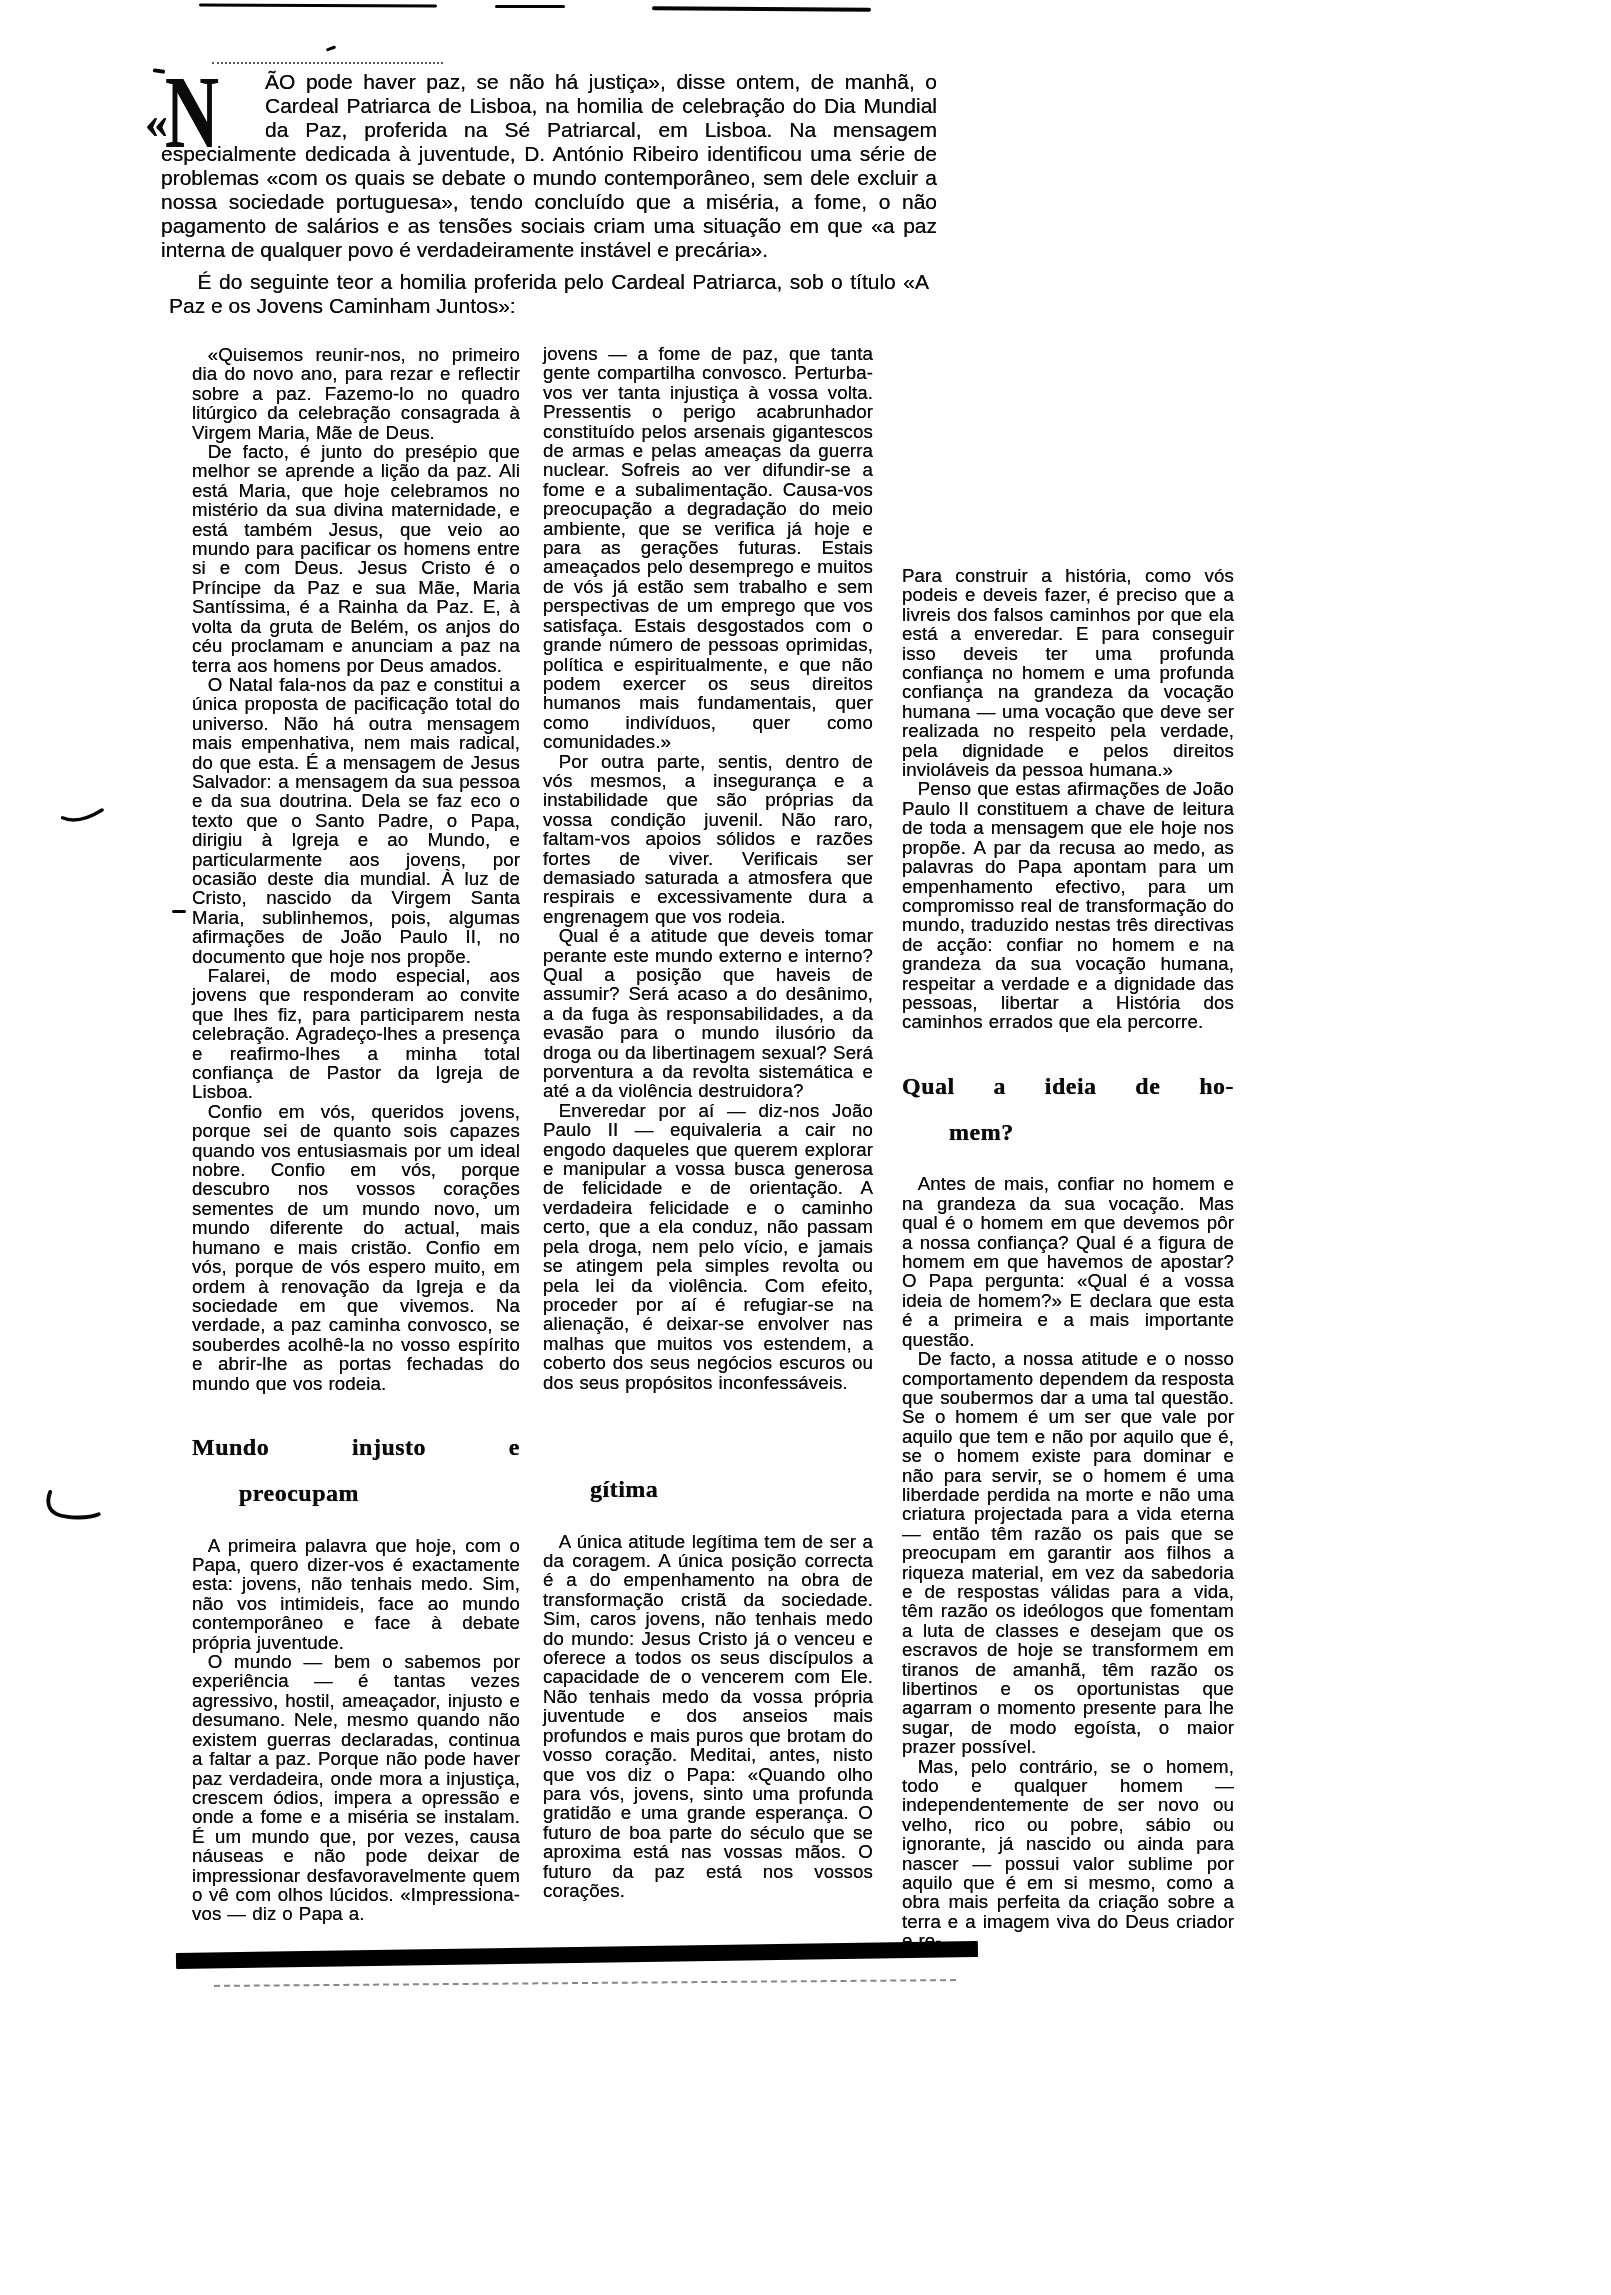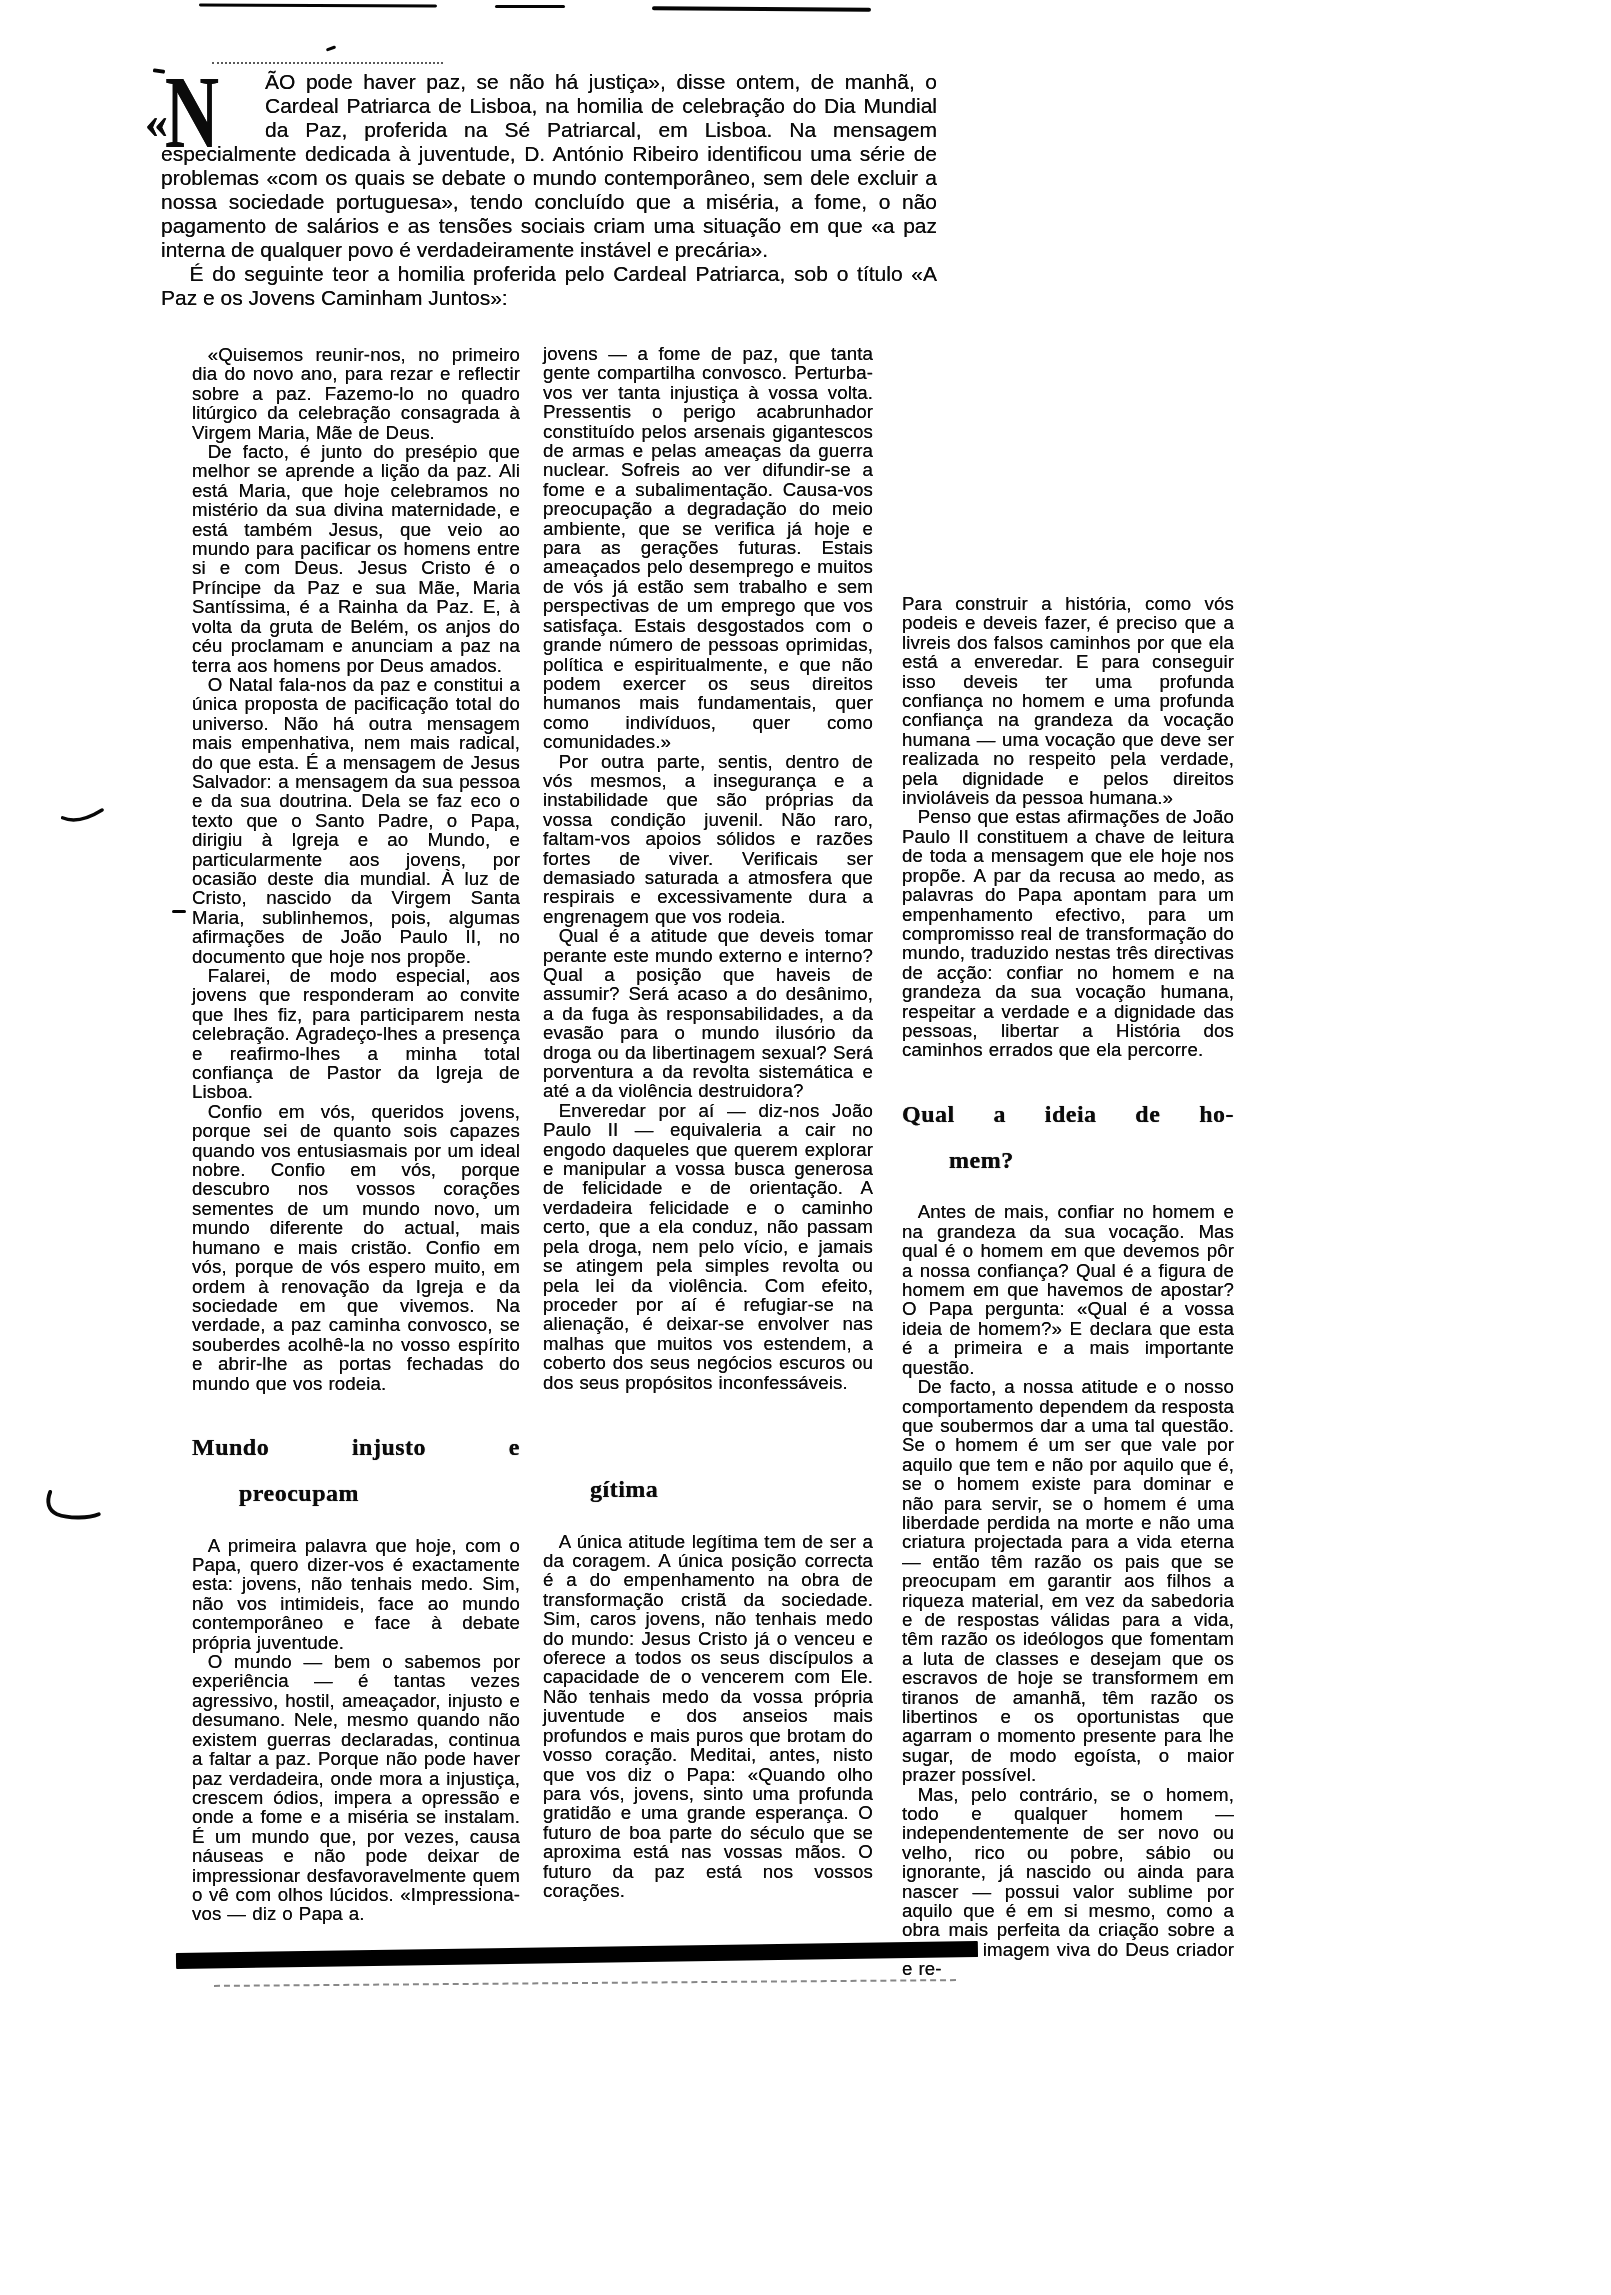--- a/index.html
+++ b/index.html
@@ -25,21 +25,21 @@
     border-top:2.9px dashed #111;opacity:.5;transform:rotate(-0.45deg);
   }
   .pen-mark{position:absolute;}
   
   .intro{
     position:absolute;left:161px;top:70px;width:776px;
     font-size:21px;line-height:24px;text-align:justify;
     text-shadow:0 0 0.5px rgba(0,0,0,.85);
   }
   .lead{margin:0;}
-  .lead-second{margin:0;text-indent:28.5px;}
+  .lead-second{margin:8px;text-indent:28.5px;}
   .dc-spacer{float:left;width:104px;height:72px;}
   .dropcap{
     position:absolute;left:145px;top:72px;height:79px;
     display:flex;align-items:flex-start;white-space:nowrap;
     text-shadow:0 0 0.5px rgba(0,0,0,.85);
   }
   .dc-quote{
     font-family:"Liberation Serif",serif;font-weight:700;
     font-size:46px;line-height:1;margin-top:27.5px;letter-spacing:-2.9px;
   }
@@ -52,21 +52,21 @@
   
   .col{
     position:absolute;
     font-size:18.7px;line-height:19.4px;
     letter-spacing:0.1px;word-spacing:0.7px;
     text-align:justify;
     text-shadow:0 0 0.5px rgba(0,0,0,.85);
   }
   #col1{left:192px;top:345px;width:328px;}
   #col2{left:543px;top:344px;width:330px;}
-  #col3{left:902px;top:566px;width:332px;margin-top:28px;}
+  #col3{left:902px;top:566px;width:332px;}
   .body-p{margin:0;text-indent:15.7px;}
   .body-p.noindent{text-indent:0;}
   .col-heading{
     font-family:"Liberation Serif",serif;font-weight:900;
     font-size:24px;line-height:46px;letter-spacing:0.5px;
     margin:31px 0 19.7px 0;
     text-shadow:0 0 0.7px rgba(0,0,0,.9);
   }
   #col2 .col-heading{margin-top:74px;}
   .h-line{display:block;}

